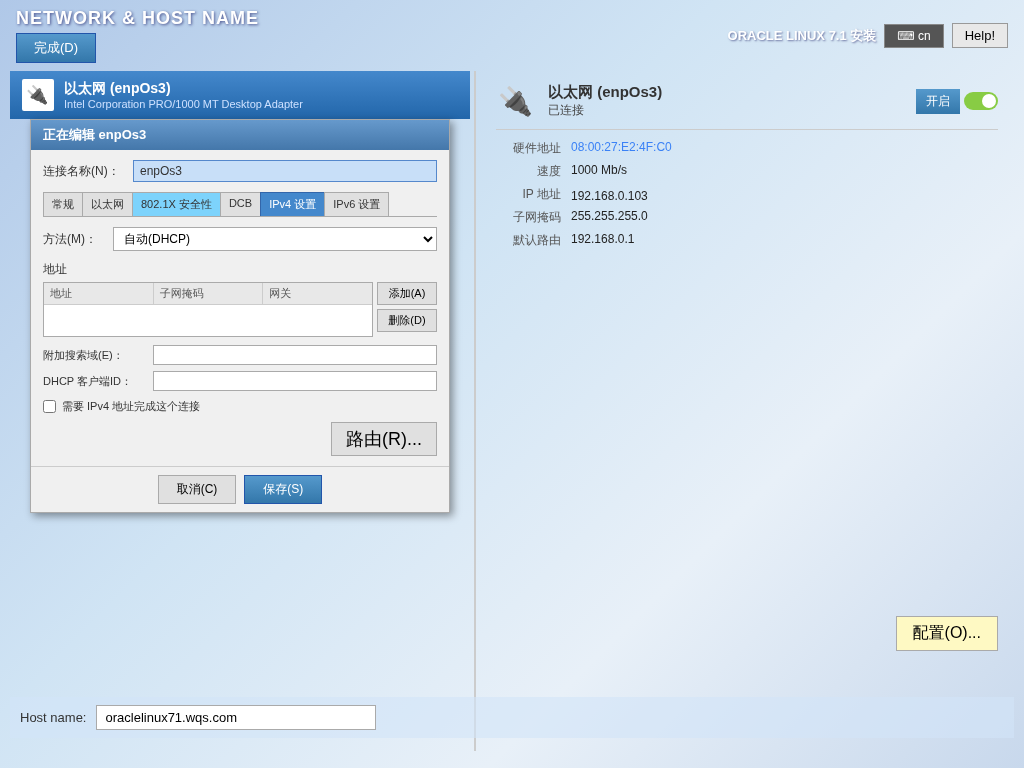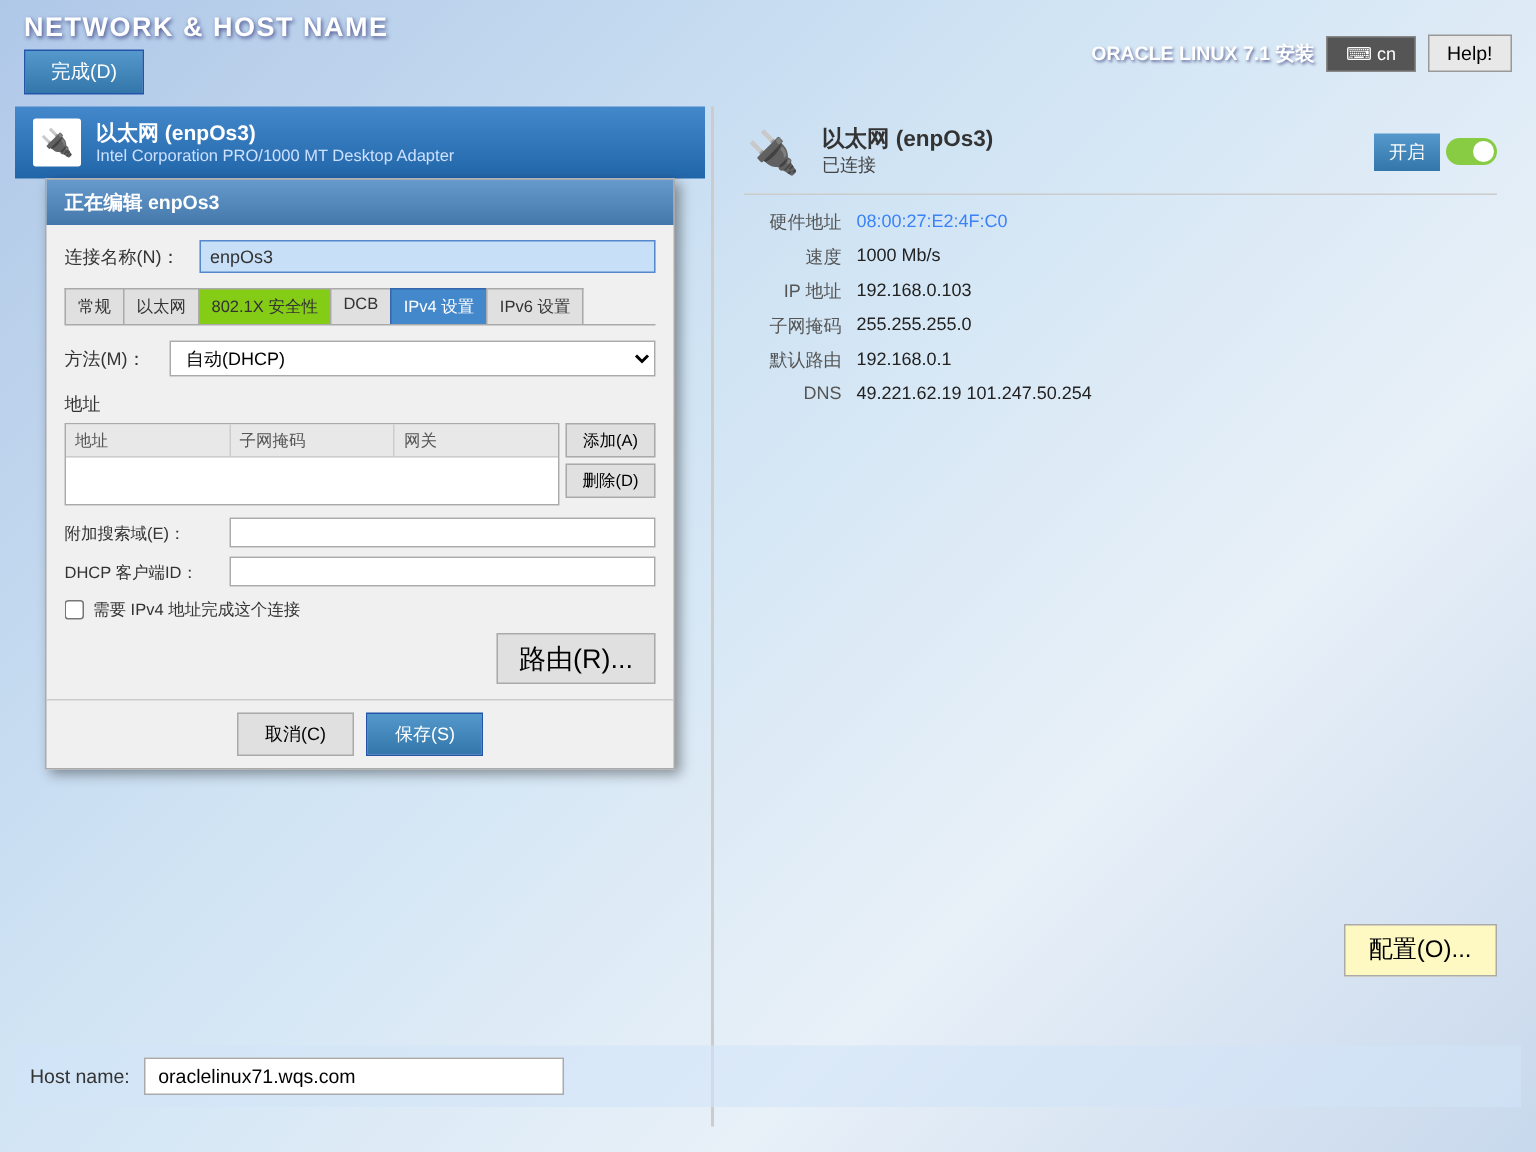--- a/index.html
+++ b/index.html
@@ -73,21 +73,21 @@
           <input type="text" style="flex: 1 1 0%; padding: 3px 6px; border: 1px solid rgb(85, 136, 204); background: rgb(200, 223, 248); font-size: 12px; color: rgb(51, 51, 51); outline: none;" value="enpOs3">
         </div>
 
         <div style="display:flex;border-bottom:1px solid #aaa;margin-bottom:10px;flex-wrap:nowrap;">
           <div style="padding:4px 8px;font-size:11px;background:#e0e0e0;border:1px solid #aaa;border-bottom:none;cursor:pointer;color:#333;">
             <span>常规</span>
           </div>
           <div style="padding:4px 8px;font-size:11px;background:#e0e0e0;border:1px solid #aaa;border-bottom:none;cursor:pointer;color:#333;margin-left:-1px;">
             <span>以太网</span>
           </div>
-          <div style="padding:4px 8px;font-size:11px;background:#84cc16;border:1px solid #aaa;border-bottom:none;cursor:pointer;color:#333;margin-left:-1px;">
+          <div style="padding:4px 8px;font-size:11px;background:#7dd3fc;border:1px solid #aaa;border-bottom:none;cursor:pointer;color:#333;margin-left:-1px;">
             <span>802.1X 安全性</span>
           </div>
           <div style="padding:4px 8px;font-size:11px;background:#e0e0e0;border:1px solid #aaa;border-bottom:none;cursor:pointer;color:#333;margin-left:-1px;">
             <span>DCB</span>
           </div>
           <div style="padding:4px 8px;font-size:11px;background:#4488cc;border:1px solid #3366aa;border-bottom:none;cursor:pointer;color:white;margin-left:-1px;">
             <span>IPv4 设置</span>
           </div>
           <div style="padding:4px 8px;font-size:11px;background:#e0e0e0;border:1px solid #aaa;border-bottom:none;cursor:pointer;color:#333;margin-left:-1px;">
             <span>IPv6 设置</span>
@@ -177,39 +177,35 @@
       <div style="display:flex;margin-bottom:6px;">
         <span style="min-width:75px;font-size:12px;color:#555;text-align:right;padding-right:10px;">硬件地址</span>
         <span style="font-size:12px;color:#3b82f6;font-weight:500;">08:00:27:E2:4F:C0</span>
       </div>
 
       <div style="display:flex;margin-bottom:6px;">
         <span style="min-width:75px;font-size:12px;color:#555;text-align:right;padding-right:10px;">速度</span>
         <span style="font-size:12px;color:#222;font-weight:500;">1000 Mb/s</span>
       </div>
 
-      <div style="display:flex;margin-bottom:6px;">
+      <div style="display:flex;margin-bottom:6px;align-items:flex-end;">
         <span style="min-width:75px;font-size:12px;color:#555;text-align:right;padding-right:10px;">IP 地址</span>
         <span style="font-size:12px;color:#222;font-weight:500;">192.168.0.103</span>
       </div>
 
       <div style="display:flex;margin-bottom:6px;">
         <span style="min-width:75px;font-size:12px;color:#555;text-align:right;padding-right:10px;">子网掩码</span>
         <span style="font-size:12px;color:#222;font-weight:500;">255.255.255.0</span>
       </div>
 
       <div style="display:flex;margin-bottom:6px;">
         <span style="min-width:75px;font-size:12px;color:#555;text-align:right;padding-right:10px;">默认路由</span>
         <span style="font-size:12px;color:#222;font-weight:500;">192.168.0.1</span>
       </div>
 
-      <div style="display:flex;margin-bottom:6px;">
-        <span style="min-width:75px;font-size:12px;color:#555;text-align:right;padding-right:10px;">DNS</span>
-        <span style="font-size:12px;color:#222;font-weight:500;">49.221.62.19 101.247.50.254</span>
-      </div>
 
     </div>
 
     <button style="position:absolute;bottom:100px;right:16px;background:#fef9c3;border:1px solid #aaa;padding:6px 16px;font-size:16px;cursor:pointer;">配置(O)...</button>
 
   </div>
 
 </div>
 
 <div style="position:absolute;bottom:30px;left:10px;right:10px;display:flex;align-items:center;gap:10px;padding:8px 10px;background:rgba(210,228,248,0.6);">

